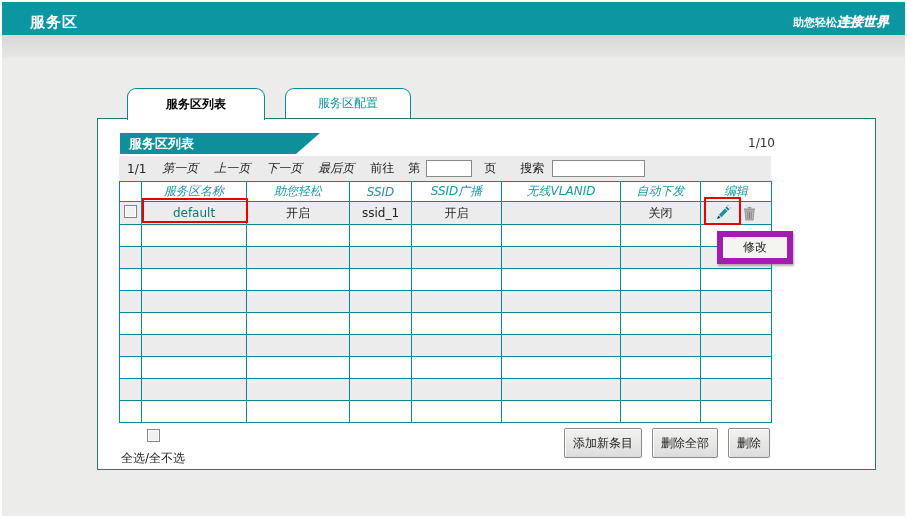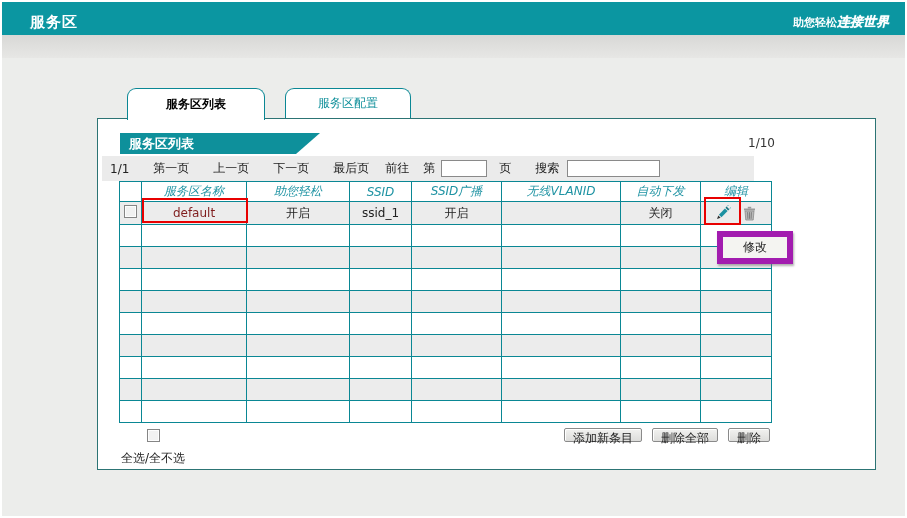--- a/index.html
+++ b/index.html
@@ -46,46 +46,46 @@
   .panel-title {
     position:absolute; left:22px; top:14px; width:200px; height:21px;
     background:#0e909b; color:#fff; font-weight:bold; font-size:13px;
     line-height:21px; padding-left:9px;
     clip-path:polygon(0 0,100% 0,calc(100% - 24px) 100%,0 100%);
   }
   .page-indicator { position:absolute; right:100px; top:17px; color:#333; }
 
   
   .pager {
-    position:absolute; left:4px; top:37px; width:652px; height:25px;
+    position:absolute; left:21px; top:37px; width:652px; height:25px;
     background:#ebebeb; display:flex; align-items:center; padding-left:8px;
     white-space:nowrap; color:#222;
   }
-  .pager .lnk { margin-left:24px; cursor:pointer; }
+  .pager .lnk { margin-left:16px; cursor:pointer;font-style:italic; }
   .pager .lbl-goto { margin-left:16px; }
   .pager .lbl-di { margin-left:14px; }
   .pager .lbl-ye { margin-left:12px; }
   .pager .lbl-search { margin-left:24px; }
   .pager input { border:1px solid #8a8a8a; height:17px; background:#fff; font-size:12px; padding:0 2px; }
   .inp-page { width:46px; margin-left:6px; }
   .inp-search { width:93px; margin-left:8px; }
 
   
   table.gtable {
     position:absolute; left:21px; top:62px; width:652px;
     border-collapse:collapse; table-layout:fixed;
   }
   .gtable th, .gtable td {
     border:1px solid #0a8794; text-align:center; padding:0;
     font-size:12px; font-weight:normal; overflow:hidden;
   }
   .gtable th { height:20px; color:#1f93a3; background:#fff;font-style:italic; }
   .gtable td { height:22px; color:#222; background:#fff; }
   .gtable tr.alt td { background:#ececec; }
-  .cell-link { color:#7f1d1d; cursor:pointer; }
+  .cell-link { color:#0f766e; cursor:pointer; }
 
   .checkbox {
     width:13px; height:13px; border:1px solid #858585; background:#f1f1f1;
     box-shadow:inset 0 0 0 1px #fdfdfd; display:inline-block; cursor:pointer;
   }
   .editcell { display:flex; align-items:center; justify-content:center; gap:10px; height:22px; }
   .iconbtn { width:17px; height:16px; display:inline-flex; align-items:center; justify-content:center; cursor:pointer; }
 
   
   .redbox { position:absolute; border:2px solid #e80000; z-index:4; pointer-events:none; }
@@ -97,21 +97,21 @@
     position:absolute; left:619px; top:112px; z-index:5;
     background:#f4f4f1; border:6px solid #a21caf;
     box-shadow:1px 2px 2px rgba(110,110,110,.55);
     padding:2px 20px; color:#222; font-size:12px; white-space:nowrap;
   }
 
   
   .select-all { position:absolute; left:23px; top:310px; display:flex; align-items:center; gap:8px;flex-direction:column; }
   .btn-row { position:absolute; right:105px; top:309px; display:flex; gap:10px; }
   .btn {
-    height:14px; padding:1px 8px; font-size:12px; color:#222; cursor:pointer;
+    height:30px; padding:1px 8px; font-size:12px; color:#222; cursor:pointer;
     background:linear-gradient(#f2f2f0,#dddddb);
     border:1px solid #8a8a8a; border-radius:2px;
     box-shadow:inset 1px 1px 0 #fff; font-family:inherit;text-align:right;
   }
 </style>
 </head>
 <body>
 
 <div class="page-bg"></div>
 

